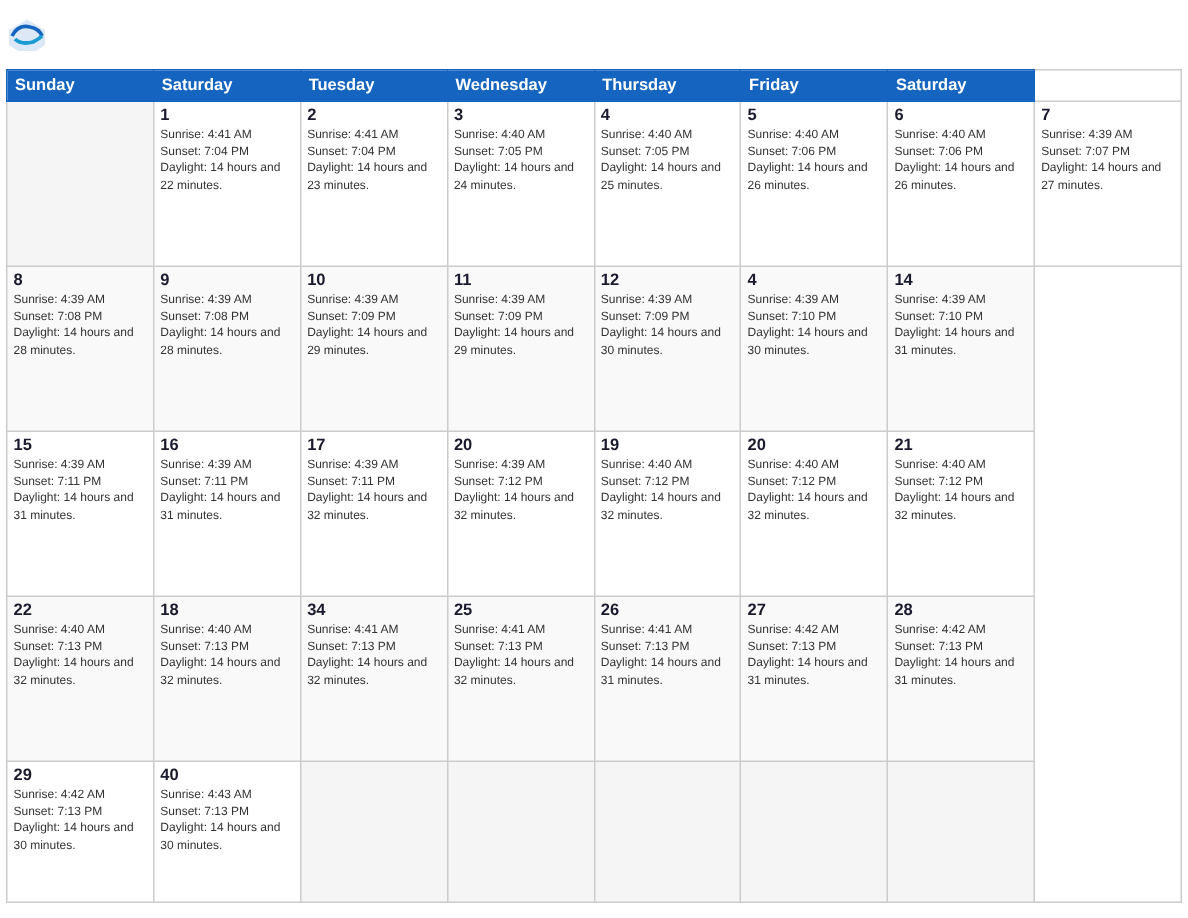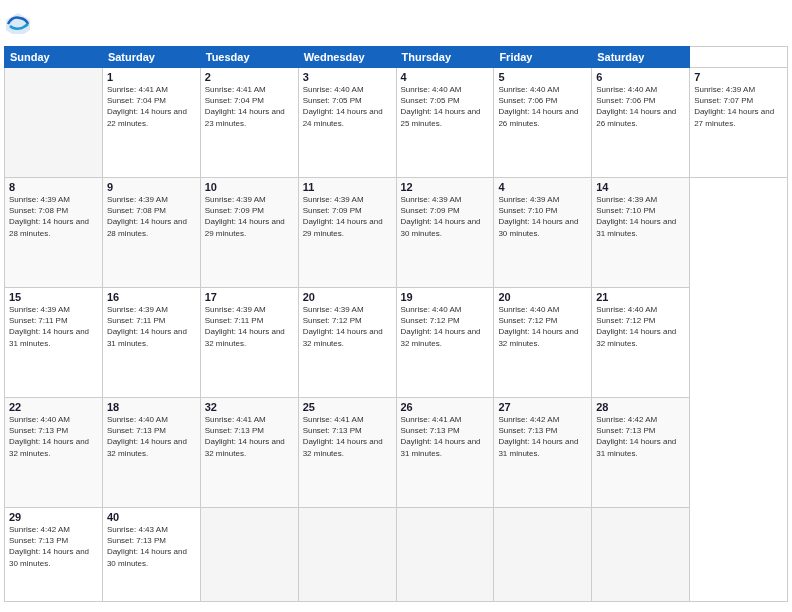--- a/index.html
+++ b/index.html
@@ -232,21 +232,21 @@
         <tr>
           <td>
             <span class="day-num">22</span>
             <div class="day-info">Sunrise: 4:40 AM<br>Sunset: 7:13 PM<br>Daylight: 14 hours and 32 minutes.</div>
           </td>
           <td>
             <span class="day-num">18</span>
             <div class="day-info">Sunrise: 4:40 AM<br>Sunset: 7:13 PM<br>Daylight: 14 hours and 32 minutes.</div>
           </td>
           <td>
-            <span class="day-num">32</span>
+            <span class="day-num">34</span>
             <div class="day-info">Sunrise: 4:41 AM<br>Sunset: 7:13 PM<br>Daylight: 14 hours and 32 minutes.</div>
           </td>
           <td>
             <span class="day-num">25</span>
             <div class="day-info">Sunrise: 4:41 AM<br>Sunset: 7:13 PM<br>Daylight: 14 hours and 32 minutes.</div>
           </td>
           <td>
             <span class="day-num">26</span>
             <div class="day-info">Sunrise: 4:41 AM<br>Sunset: 7:13 PM<br>Daylight: 14 hours and 31 minutes.</div>
           </td>

